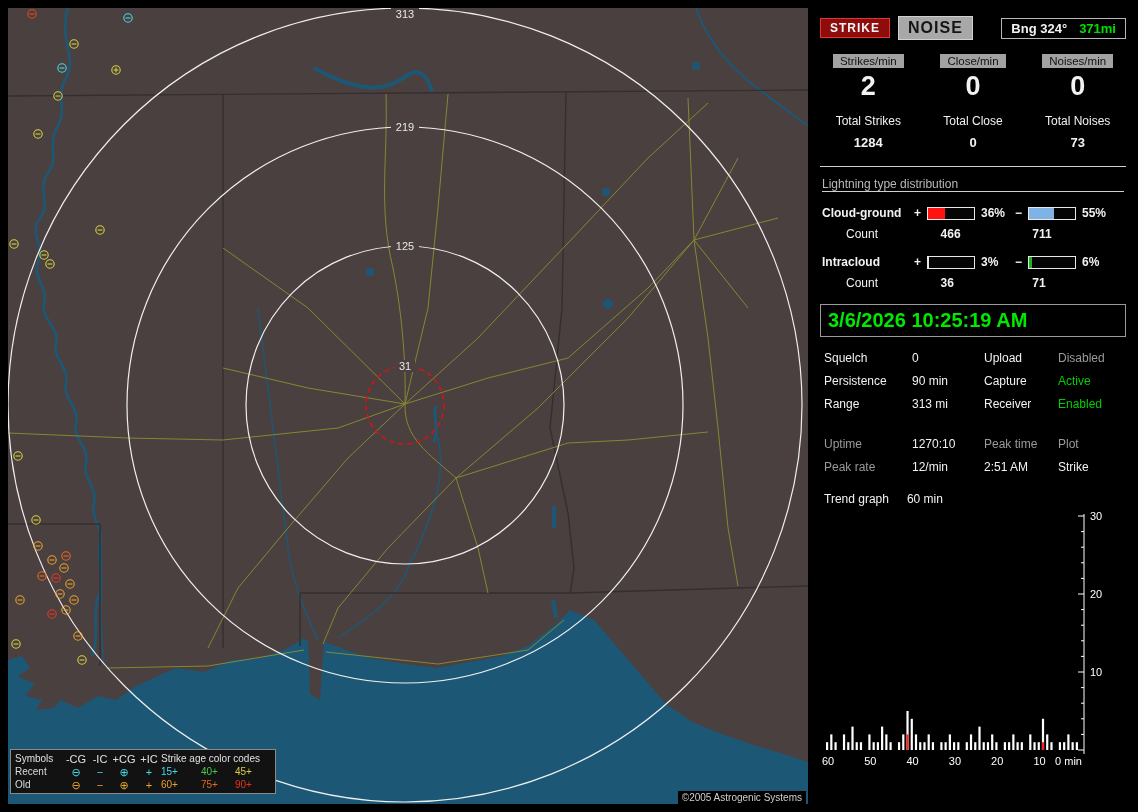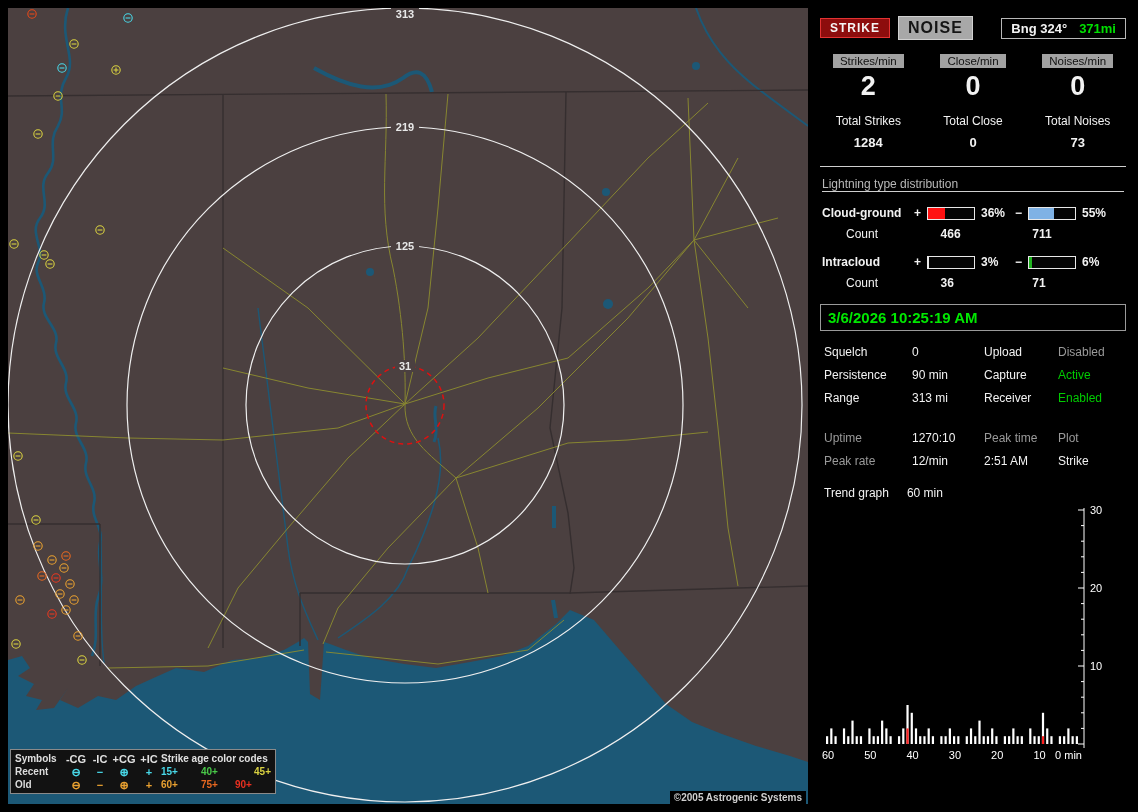--- a/index.html
+++ b/index.html
@@ -1,19 +1,19 @@
 <!DOCTYPE html>
 <html><head>
 <meta charset="utf-8">
 <style>
   html,body{margin:0;padding:0;background:#000;}
   .screen{position:relative;width:1138px;height:812px;background:#000;overflow:hidden;
           font-family:"Liberation Sans",sans-serif;}
   
-  .map-pane{position:absolute;left:8px;top:8px;width:800px;height:796px;background:#4b4040;overflow:hidden;font-weight:bold;}
+  .map-pane{position:absolute;left:8px;top:8px;width:800px;height:796px;background:#4b4040;overflow:hidden;}
   .map-pane svg{display:block;}
   .map-copyright{position:absolute;right:2px;bottom:0;background:#000;color:#cfcfcf;
                  font-size:10px;padding:1px 4px;}
   
   .legend{position:absolute;left:2px;bottom:10px;background:#121212;border:1px solid #8a8a8a;
           padding:2px 4px;color:#dcdcdc;font-size:10px;}
   .lg-grid{display:grid;grid-template-columns:48px 26px 22px 26px 24px 40px 34px 36px;
            grid-auto-rows:13px;align-items:center;}
   .lg-age-title{grid-column:6 / span 3;white-space:nowrap;}
   .lg-sym{text-align:center;font-size:11px;line-height:10px;}
@@ -39,21 +39,21 @@
   .dist-row{display:flex;align-items:center;padding:0 6px;margin-top:14px;}
   .dist-label{width:90px;font-weight:bold;}
   .sign{width:11px;text-align:center;font-weight:bold;}
   .bar{width:46px;height:11px;border:1px solid #e8e8e8;background:#050505;margin:0 4px;}
   .bar i{display:block;height:100%;}
   .pct{width:32px;font-weight:bold;margin-left:2px;}
   .count-row{display:flex;padding:0 6px;margin-top:7px;margin-left:24px;}
   .count-lab{width:100px;}
   .cnt{width:97px;font-weight:bold;}
   .clock-box{margin:14px 4px 0 4px;border:1px solid #9a9a9a;padding:4px 7px;
-             color:#00e800;font-weight:bold;font-size:15px;}
+             color:#00e800;font-weight:bold;font-size:20px;}
   .grid4{display:grid;grid-template-columns:88px 72px 74px 76px;row-gap:9px;
          padding:0 8px;margin-top:14px;}
   .glab{color:#f2f2f2;} .gval{color:#f2f2f2;}
   .stats{margin-top:26px;}
   .gray{color:#9a9a9a;}
   .trend-head{display:flex;gap:18px;padding:0 8px;margin-top:18px;}
   .trend-wrap{margin-top:4px;padding-left:6px;}
 </style>
 </head>
 <body>
@@ -258,21 +258,21 @@
         <span class="lg-h lg-sym">+IC</span>
         <span class="lg-h lg-age-title">Strike age color codes</span>
 
         <span>Recent</span>
         <span class="lg-sym" style="color: rgb(72, 216, 232);">⊖</span>
         <span class="lg-sym" style="color: rgb(72, 216, 232);">−</span>
         <span class="lg-sym" style="color: rgb(72, 216, 232);">⊕</span>
         <span class="lg-sym" style="color: rgb(72, 216, 232);">+</span>
         <span style="color: rgb(72, 216, 232);">15+</span>
         <span style="color: rgb(72, 200, 72);">40+</span>
-        <span style="color: rgb(216, 208, 64); text-align: right;">45+</span>
+        <span style="color: rgb(216, 208, 64);">45+</span>
 
         <span>Old</span>
         <span class="lg-sym" style="color: rgb(232, 160, 48);">⊖</span>
         <span class="lg-sym" style="color: rgb(232, 160, 48);">−</span>
         <span class="lg-sym" style="color: rgb(232, 160, 48);">⊕</span>
         <span class="lg-sym" style="color: rgb(232, 160, 48);">+</span>
         <span style="color: rgb(232, 160, 48);">60+</span>
         <span style="color: rgb(232, 104, 32);">75+</span>
         <span style="color: rgb(232, 48, 32);">90+</span>
       </div>

